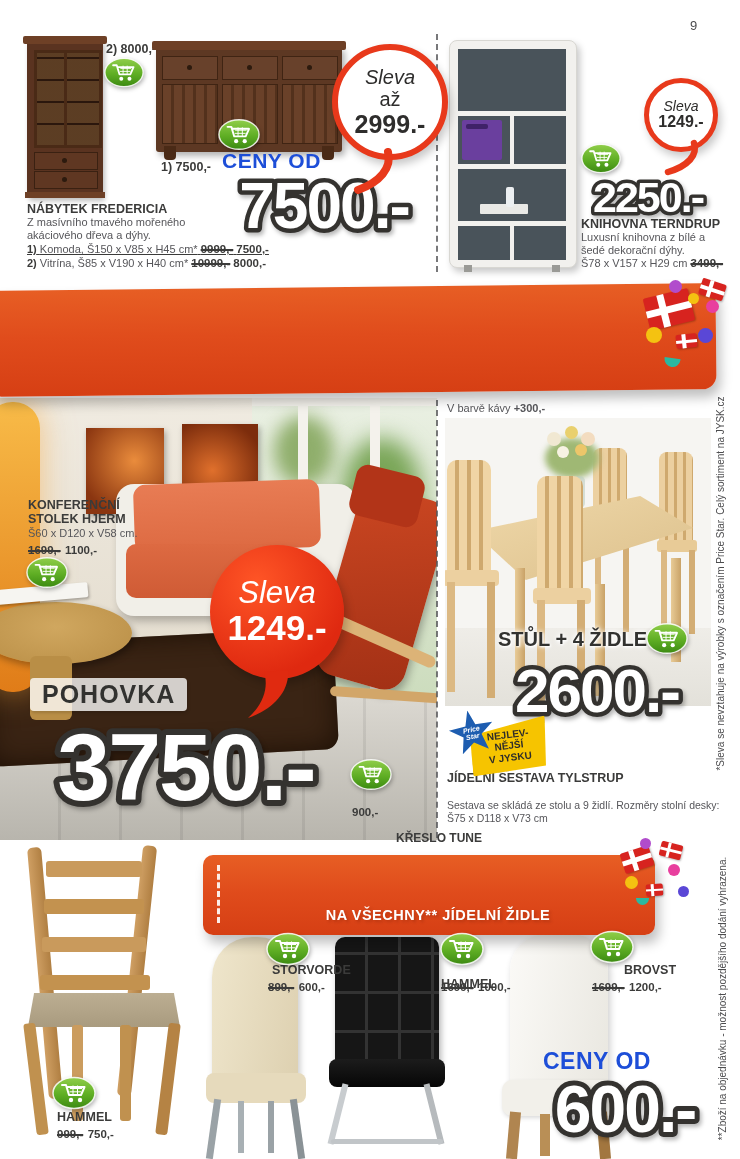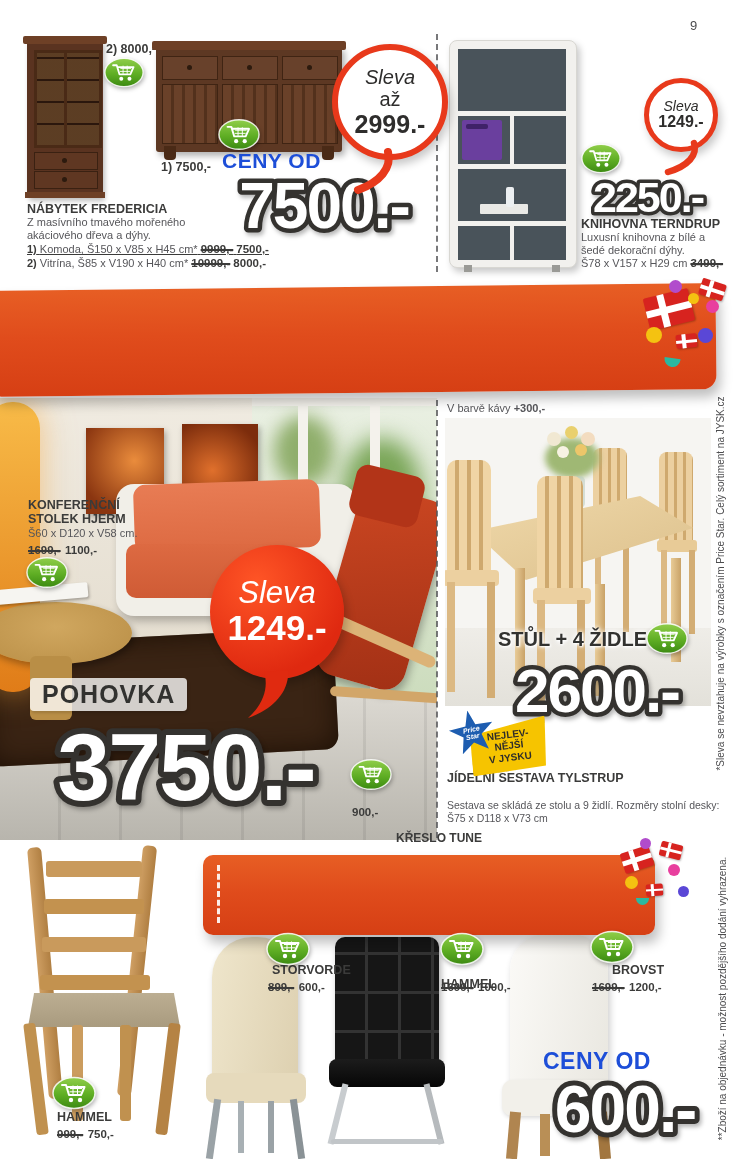--- a/index.html
+++ b/index.html
@@ -389,20 +389,21 @@
 
   <div class="abs pname" style="left:447px;top:771px;">JÍDELNÍ SESTAVA TYLSTRUP</div>
   <div class="abs pdesc" style="left:447px;top:799px;font-size:10.5px;">Sestava se skládá ze stolu a 9 židlí. Rozměry stolní desky:</div>
   <div class="abs pdesc" style="left:447px;top:812px;font-size:10.5px;">Š75 x D118 x V73 cm</div>
 
   <div class="vnote" style="left:500px;top:578px;width:440px;">*Sleva se nevztahuje na výrobky s označením Price Star. Celý sortiment na JYSK.cz</div>
 
   <div class="banner" style="left:203px;top:855px;width:452px;height:80px;border-radius:10px;">
     <div class="abs" style="left:14px;top:10px;height:58px;border-left:3px dashed rgba(255,255,255,.9);"></div>
   </div>
+  <div class="abs banner-text" style="left:238px;top:907px;width:400px;text-align:center;font-size:14.5px;letter-spacing:.5px;z-index:5;">NA VŠECHNY** JÍDELNÍ ŽIDLE</div>
 
   <div class="flag" style="left:622px;top:849px;width:30px;height:21px;transform:rotate(-18deg);"></div>
   <div class="flag" style="left:660px;top:843px;width:22px;height:15px;transform:rotate(14deg);"></div>
   <div class="flag" style="left:646px;top:884px;width:17px;height:12px;transform:rotate(-4deg);"></div>
   <div class="dot" style="left:640px;top:838px;width:11px;height:11px;background:#b14ccc;"></div>
   <div class="dot" style="left:625px;top:876px;width:13px;height:13px;background:#f4c211;"></div>
   <div class="dot" style="left:668px;top:864px;width:12px;height:12px;background:#e83f9e;"></div>
   <div class="dot" style="left:678px;top:886px;width:11px;height:11px;background:#5a47d6;"></div>
   <div class="crescent" style="left:636px;top:898px;width:13px;height:7px;background:#2bb8a0;border-radius:0 0 13px 13px;"></div>
 
@@ -503,21 +504,21 @@
     <ellipse cx="22" cy="17" rx="21" ry="15.5" fill="url(#cg)" stroke="rgba(255,255,255,.85)" stroke-width="1.5"></ellipse>
     <g stroke="#fff" stroke-width="2" fill="none" stroke-linecap="round" stroke-linejoin="round">
         <path d="M10,9 h4 l3,10 h12 l3.5,-8 h-17"></path>
       </g>
     <g stroke="#fff" stroke-width="1" fill="none">
         <path d="M18,12.5 h12 M17.5,15.8 h11.5 M21,9.5 v9 M25.5,9.5 v9"></path>
       </g>
     <circle cx="19" cy="24" r="2.2" fill="#fff"></circle>
       <circle cx="28" cy="24" r="2.2" fill="#fff"></circle>
   </svg>
-  <div class="abs pname" style="left:580px;top:963px;z-index:5;padding-left:32px;">BROVST</div>
+  <div class="abs pname" style="left:592px;top:963px;z-index:5;padding-left:32px;">BROVST</div>
   <div class="abs" style="left:592px;top:977px;z-index:5;">
     <span class="priceline strike">1699,-</span>
     <span class="priceline">1200,-</span>
   </div>
 
   <div class="abs cenyod" style="left:543px;top:1048px;font-size:23px;z-index:6;">CENY OD</div>
   <svg class="bp abs" style="left:530px;top:1066px;z-index:6;" width="190" height="82" viewBox="0 0 190 82">
     <text x="95" y="66" text-anchor="middle" font-size="66" stroke-width="10">600.-</text>
   </svg>
 

